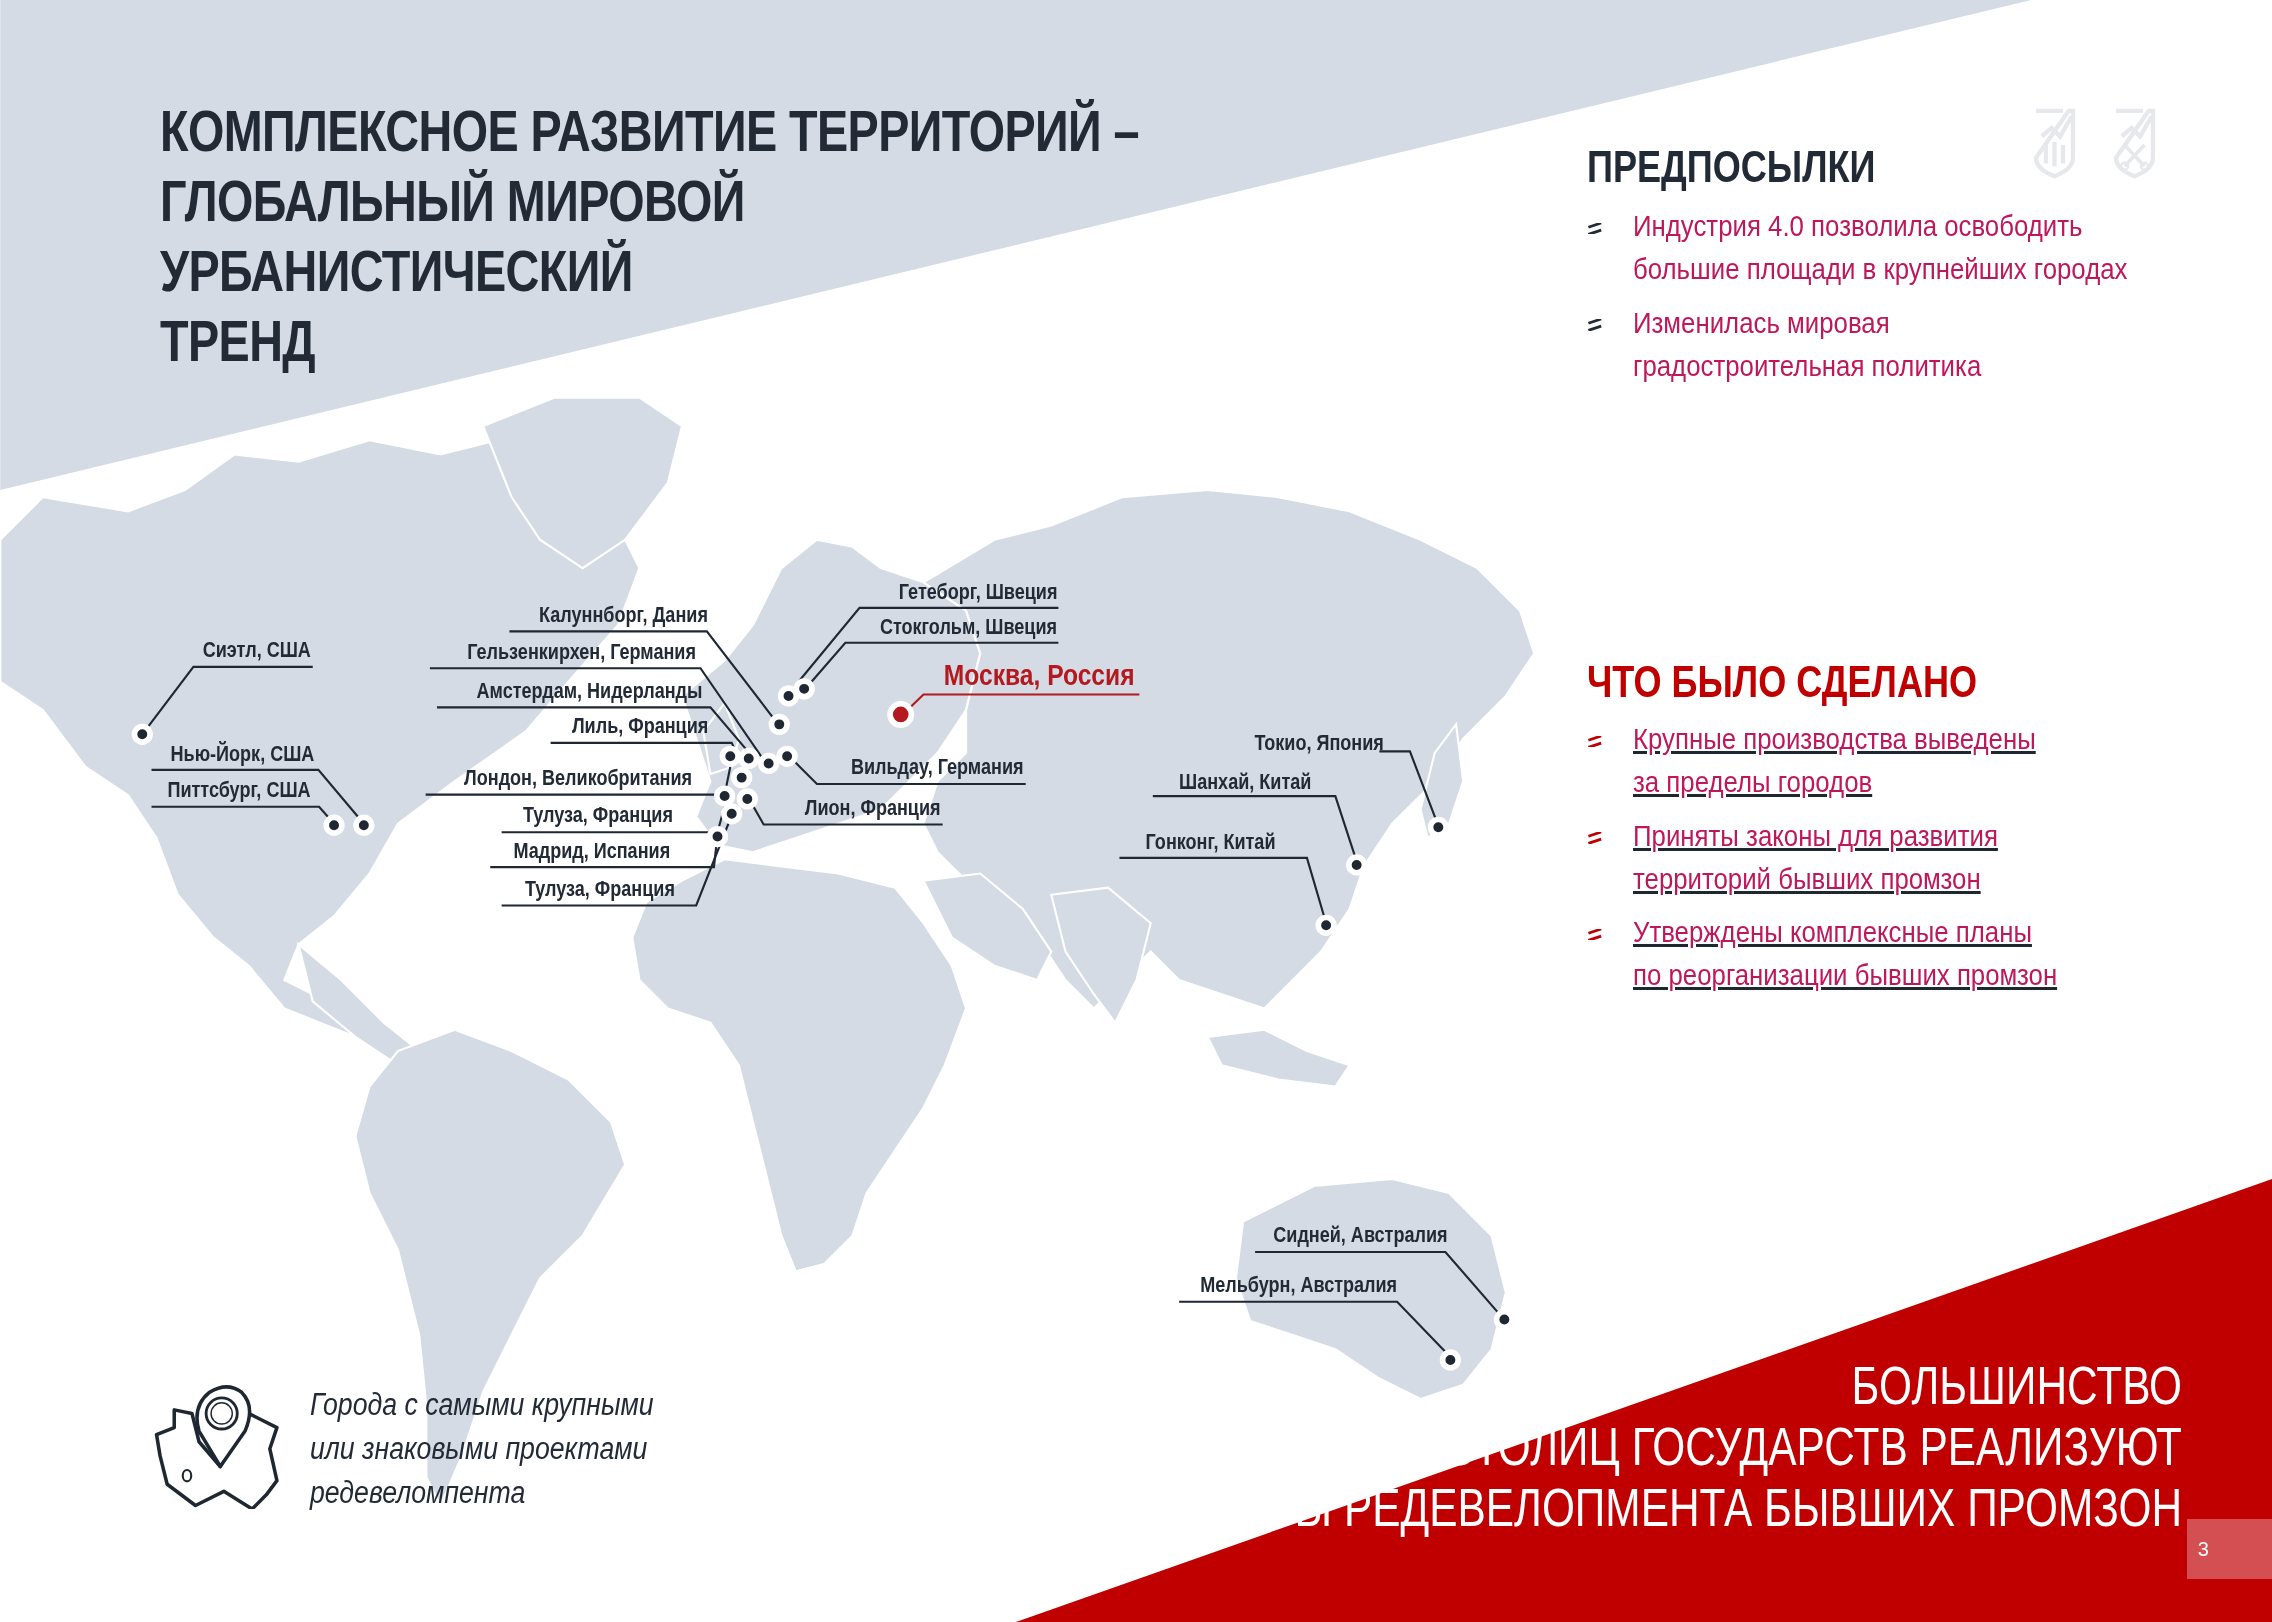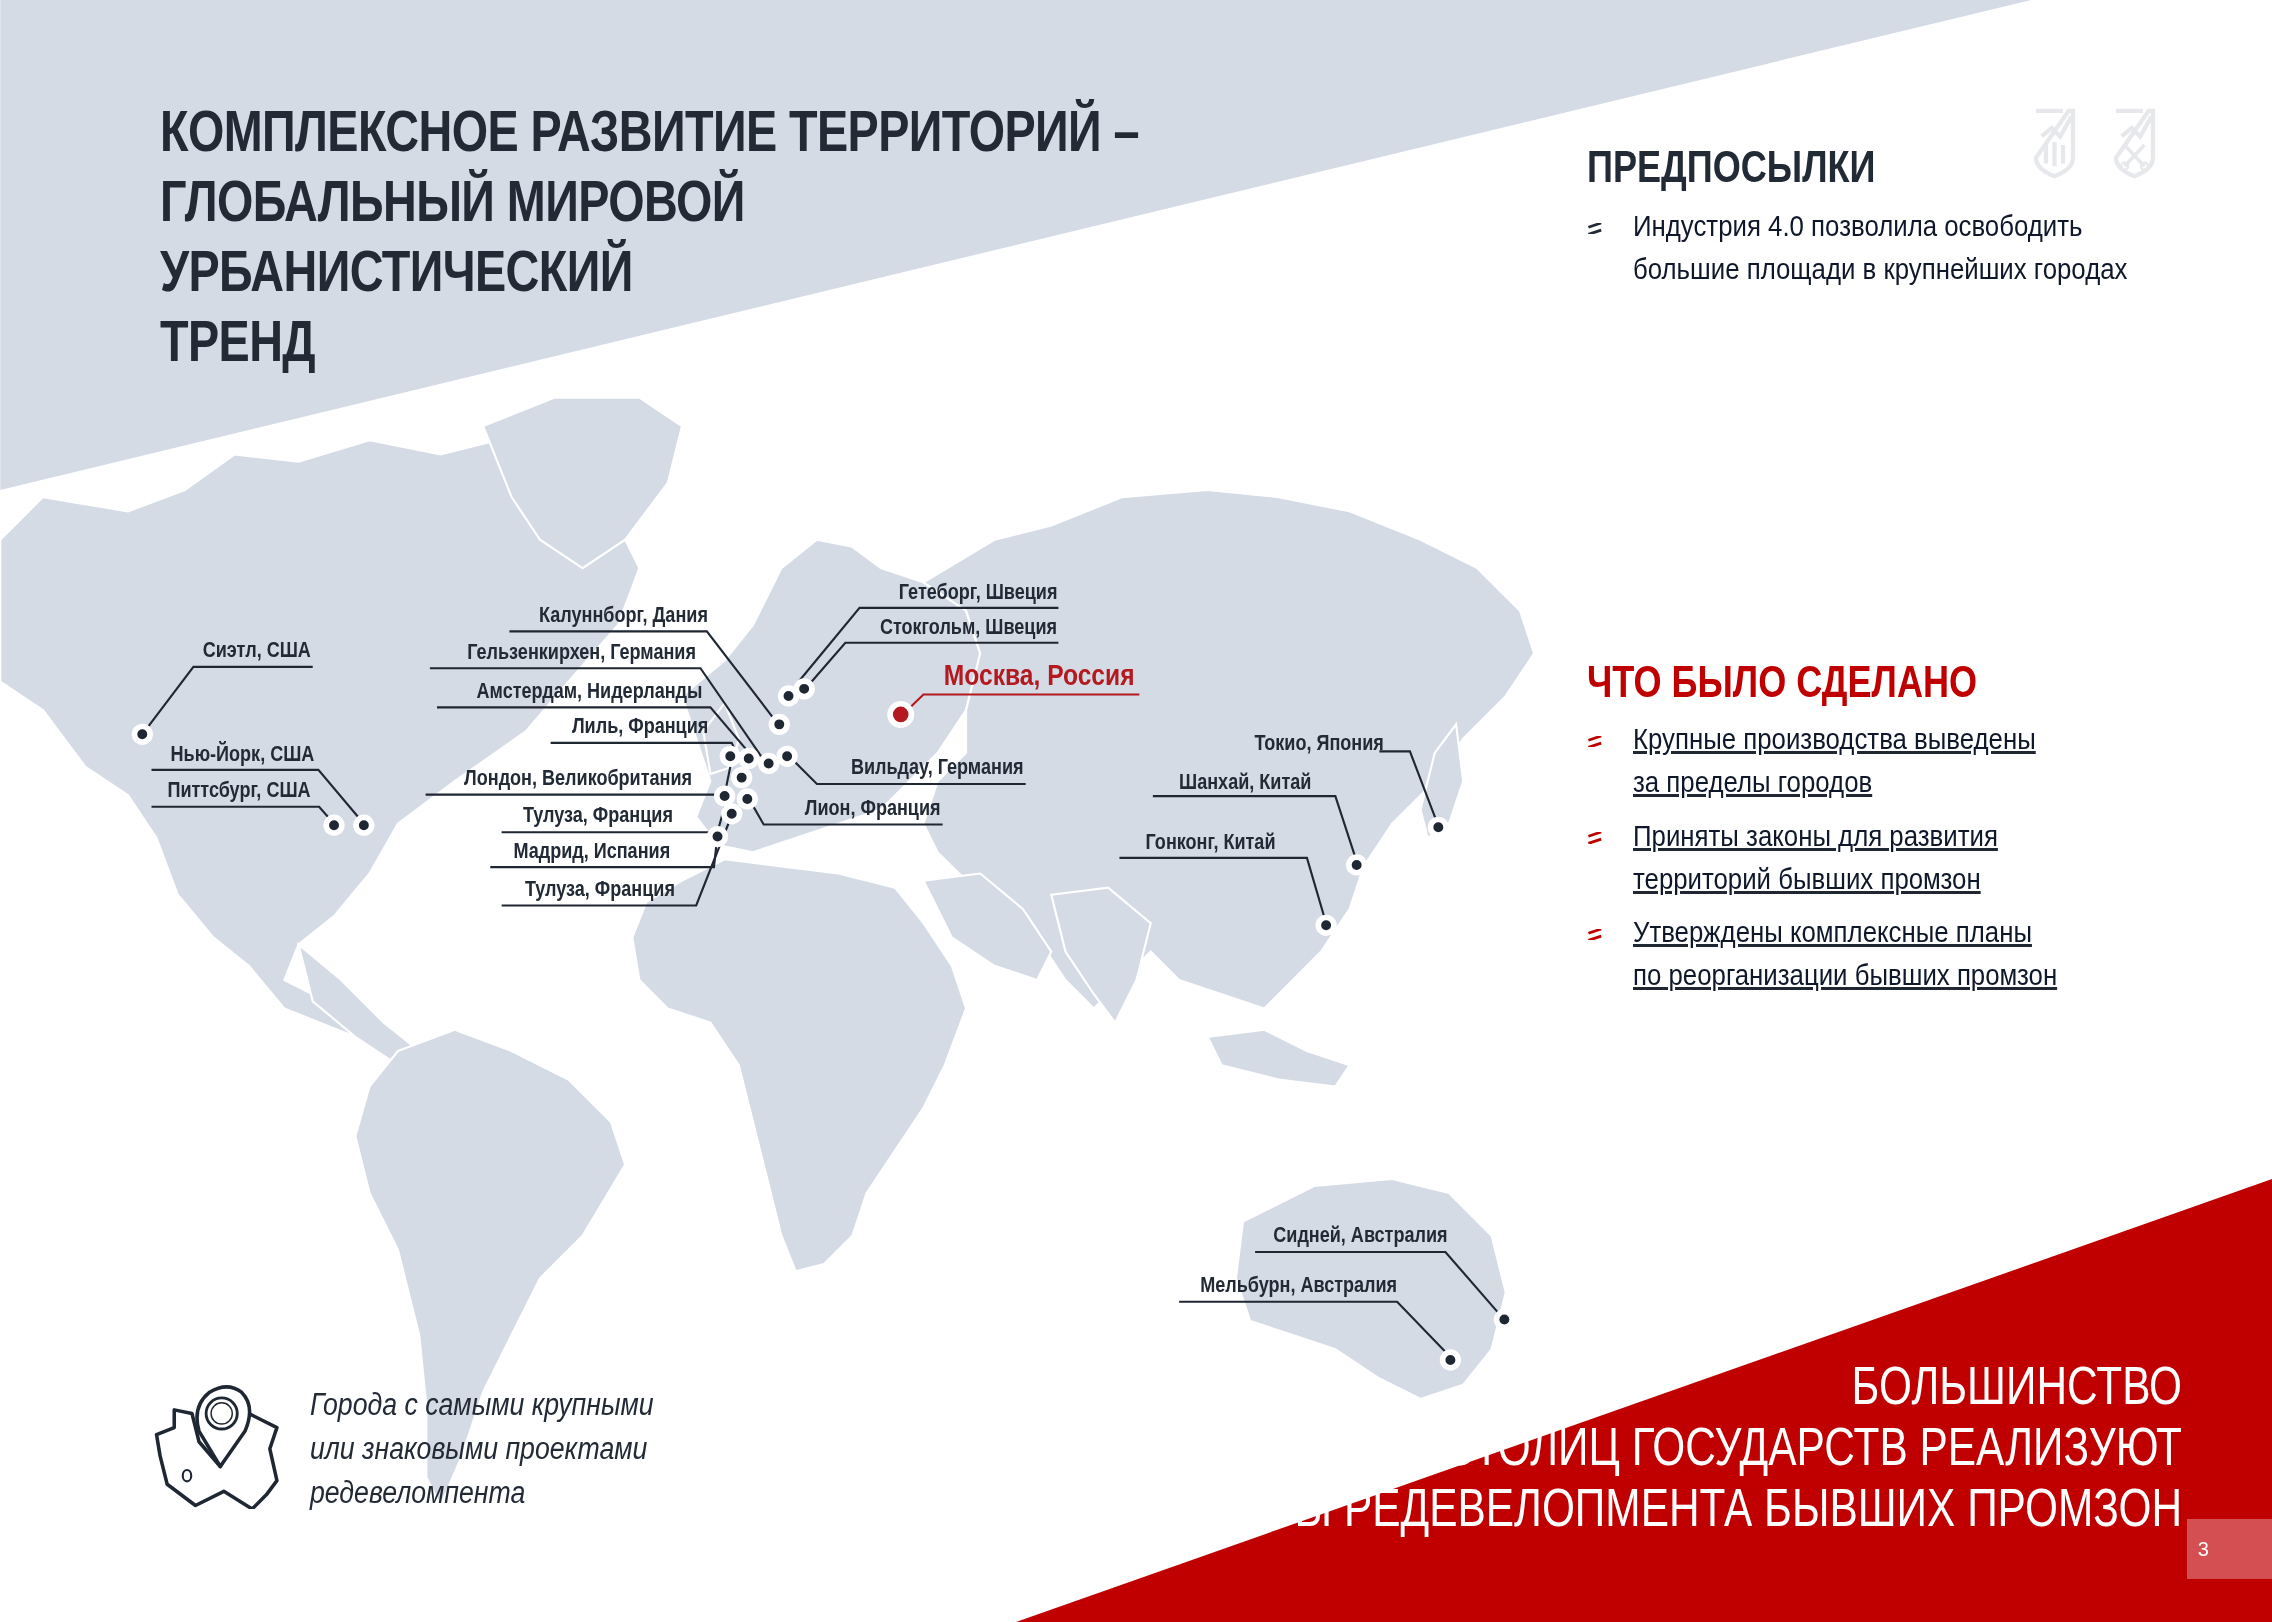--- a/index.html
+++ b/index.html
@@ -5,21 +5,21 @@
   html,body{margin:0;padding:0;}
   body{width:2273px;height:1622px;position:relative;overflow:hidden;background:#ffffff;font-family:"Liberation Sans","DejaVu Sans",sans-serif;color:#1f2733;}
   .abs{position:absolute;}
   svg.bg{position:absolute;left:0;top:0;}
   .title{position:absolute;left:160px;top:96px;margin:0;font-family:"Liberation Sans",sans-serif;font-weight:700;font-size:57px;line-height:70px;letter-spacing:-0.7px;color:#222a36;transform:scaleX(0.82);transform-origin:left top;white-space:nowrap;}
   .title span{display:block;}
   .label{position:absolute;font-weight:700;font-size:22px;color:#222a36;white-space:nowrap;transform:scaleX(0.82);transform-origin:right bottom;line-height:25.6px;}
   .label.red{color:#b3191e;font-size:30px;line-height:34px;}
   .section-h{position:absolute;font-weight:700;font-size:44px;white-space:nowrap;transform:scaleX(0.82);transform-origin:left top;margin:0;line-height:50px;}
   .list{position:absolute;left:1587px;width:639px;margin:0;padding:0;list-style:none;}
-  .list li{position:relative;padding-left:46px;font-size:30px;line-height:43px;color:#0f172a;margin-bottom:10.7px;}
+  .list li{position:relative;padding-left:46px;font-size:30px;line-height:43px;color:#be185d;margin-bottom:10.7px;}
   .list li .txt{display:block;transform:scaleX(0.86);transform-origin:left top;white-space:pre-line;width:710px;}
   .bullet{position:absolute;left:0;top:18.5px;width:15.6px;height:11.4px;}
   .legend-text{position:absolute;left:310px;top:1383px;font-size:31px;line-height:44px;font-style:italic;color:#222a36;white-space:pre-line;transform:scaleX(0.86);transform-origin:left top;width:497px;}
   .banner{position:absolute;right:91px;top:1355px;text-align:right;color:#ffffff;font-size:53px;line-height:61px;white-space:pre-line;transform:scaleX(0.80);transform-origin:right top;width:1420px;}
   .pagebox{position:absolute;left:2187px;top:1519px;width:85px;height:60px;background:#d44f52;color:#ffffff;font-size:20px;}
   .pagebox span{position:absolute;left:10.7px;top:18.5px;}
 </style>
 </head>
 <body>
 
@@ -171,20 +171,27 @@
 
 <h2 class="section-h" style="left:1587px;top:142px;color:#222a36;">ПРЕДПОСЫЛКИ</h2>
 <ul class="list" style="top:204px;">
   <li>
     <svg class="bullet" viewBox="0 0 22 16">
         <path d="M2,6 L20,0 M2,16 L20,10" stroke="#222a36" stroke-width="4"></path>
       </svg>
     <span class="txt">Индустрия 4.0 позволила освободить
 большие площади в крупнейших городах</span>
   </li>
+  <li>
+    <svg class="bullet" viewBox="0 0 22 16">
+        <path d="M2,6 L20,0 M2,16 L20,10" stroke="#222a36" stroke-width="4"></path>
+      </svg>
+    <span class="txt">Изменилась мировая
+градостроительная политика</span>
+  </li>
 </ul>
 
 <h2 class="section-h" style="left:1587px;top:657px;color:#c00000;">ЧТО БЫЛО СДЕЛАНО</h2>
 <ul class="list" style="top:717px;text-decoration:underline;">
   <li>
     <svg class="bullet" viewBox="0 0 22 16">
         <path d="M2,6 L20,0 M2,16 L20,10" stroke="#c00000" stroke-width="4"></path>
       </svg>
     <span class="txt">Крупные производства выведены
 за пределы городов</span>

